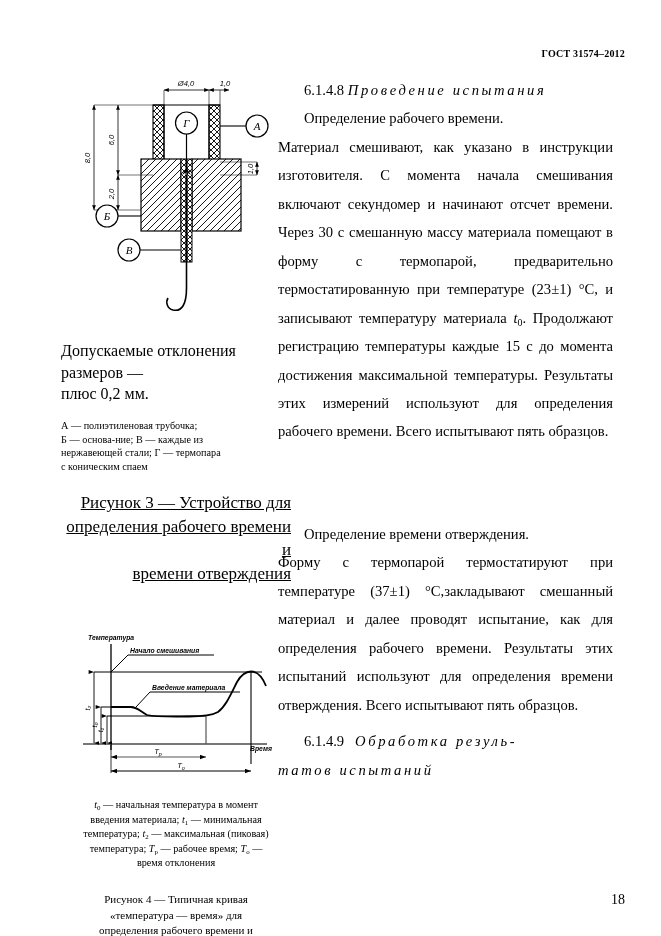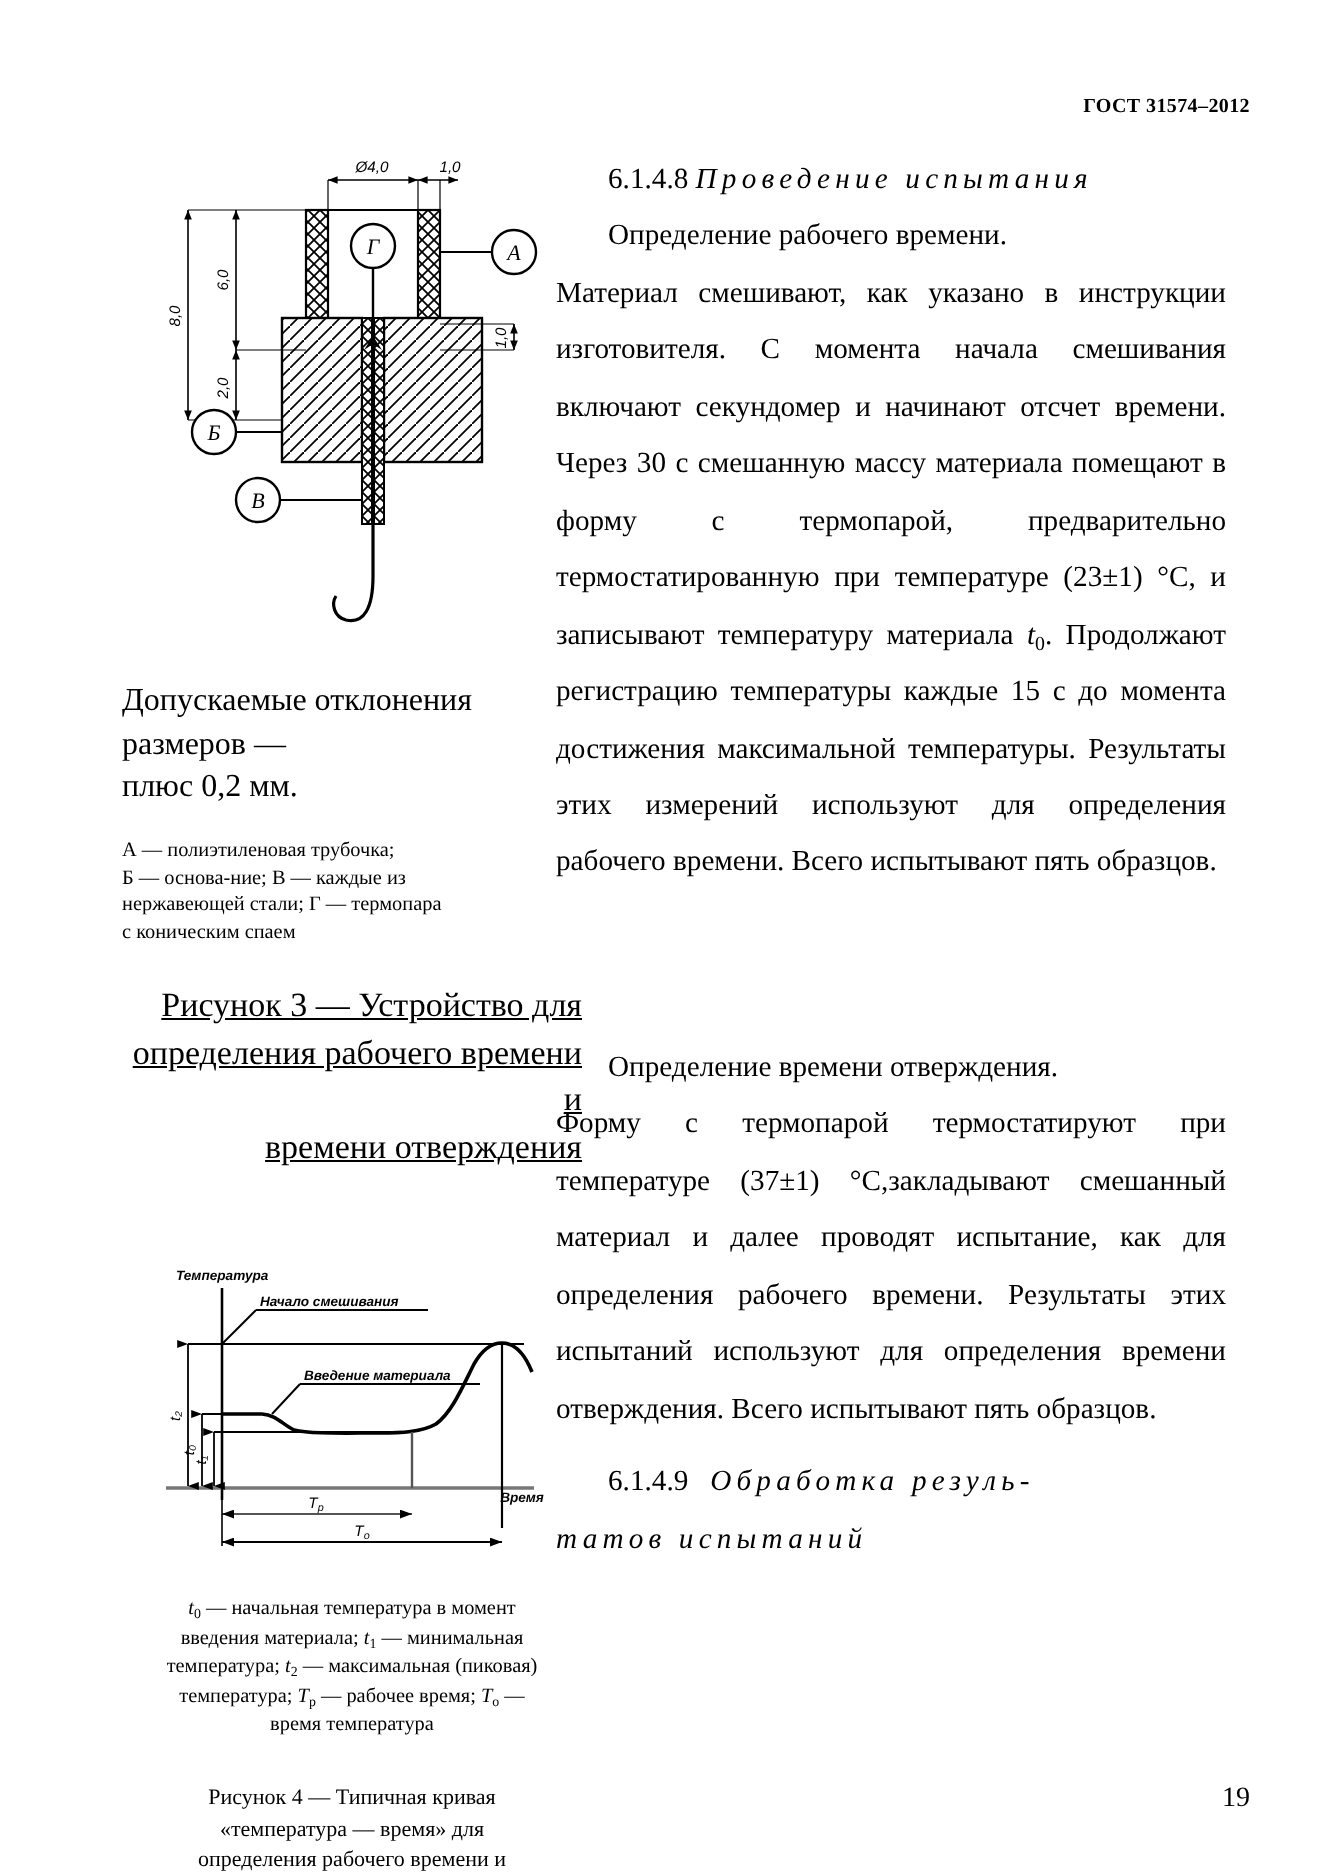--- a/index.html
+++ b/index.html
@@ -304,21 +304,21 @@
     <div>
       введения материала; <span class="ital">t</span><sub>1</sub> — минимальная
     </div>
     <div>
       температура; <span class="ital">t</span><sub>2</sub> — максимальная (пиковая)
     </div>
     <div>
       температура; <span class="ital">T</span><sub>р</sub> — рабочее время; <span class="ital">T</span><sub>о</sub> —
     </div>
     <div>
-      время температура
+      время отклонения
     </div>
   </div>
 
   <div id="fig4-caption">
     <div>Рисунок 4 — Типичная кривая</div>
     <div>«температура — время» для</div>
     <div>определения рабочего времени и</div>
     <div>времени отверждения</div>
   </div>
 
@@ -346,13 +346,13 @@
   <p class="para indent nojust">
     <span>6.1.4.9</span>&nbsp;&nbsp;
     <span class="spaced">Обработка резуль-</span>
   </p>
   <p class="para nojust">
     <span class="spaced">татов испытаний</span>
   </p>
 
 </div>
 
-<div id="page-number">19</div>
+<div id="page-number">18</div>
 
 </body></html>

